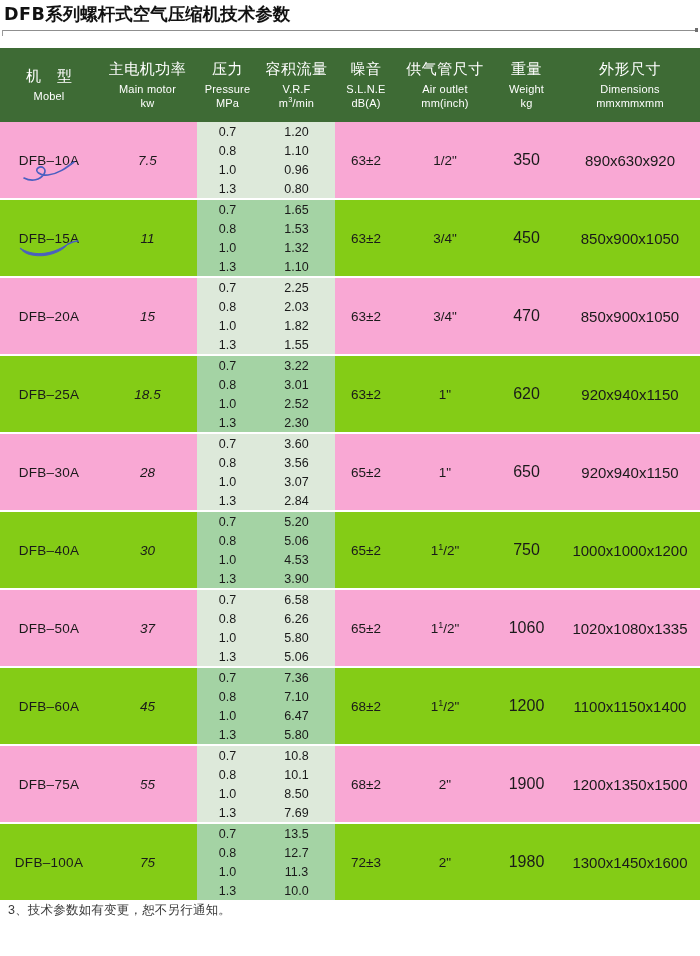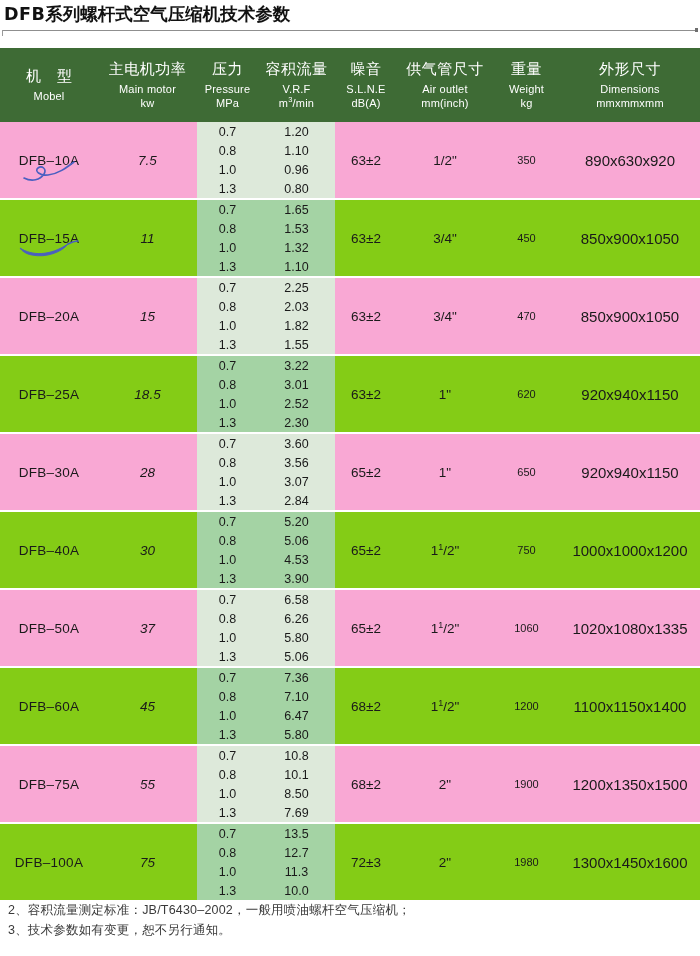--- a/index.html
+++ b/index.html
@@ -113,21 +113,21 @@
   }
   td.cell:last-child { border-right: 0; }
 
   tr.band-light td.cell { background: #f9a8d4; }
   tr.band-dark  td.cell { background: #84cc16; }
 
   td.model   { font-size: 13.5px; letter-spacing: 0.3px; position: relative; }
   td.power   { font-size: 13.5px; font-style: italic; }
   td.noise   { font-size: 13.5px; }
   td.outlet  { font-size: 13.5px; }
-  td.weight  { font-size: 11px; }
+  td.weight  { font-size: 16px; }
   td.dims    { font-size: 15px; }
 
   
   td.sub {
     height: 19px;
     font-size: 12.5px;
     border-right: 2px solid #ffffff;
     border-bottom: 1px solid #ffffff;
   }
   tr.sub-last td.sub { border-bottom: 2px solid #ffffff; }
@@ -451,15 +451,14 @@
         </tr>
         <tr class="band-dark sub-last">
           <td class="sub">1.3</td>
           <td class="sub">10.0</td>
         </tr>
       </tbody>
   </table>
 </div>
 
 <div class="notes">
-    <div class="note-line">2、容积流量测定标准：JB/T6430–2002，一般用喷油螺杆空气压缩机；</div>
     <div class="note-line">3、技术参数如有变更，恕不另行通知。</div>
   </div>
 
 </body></html>

